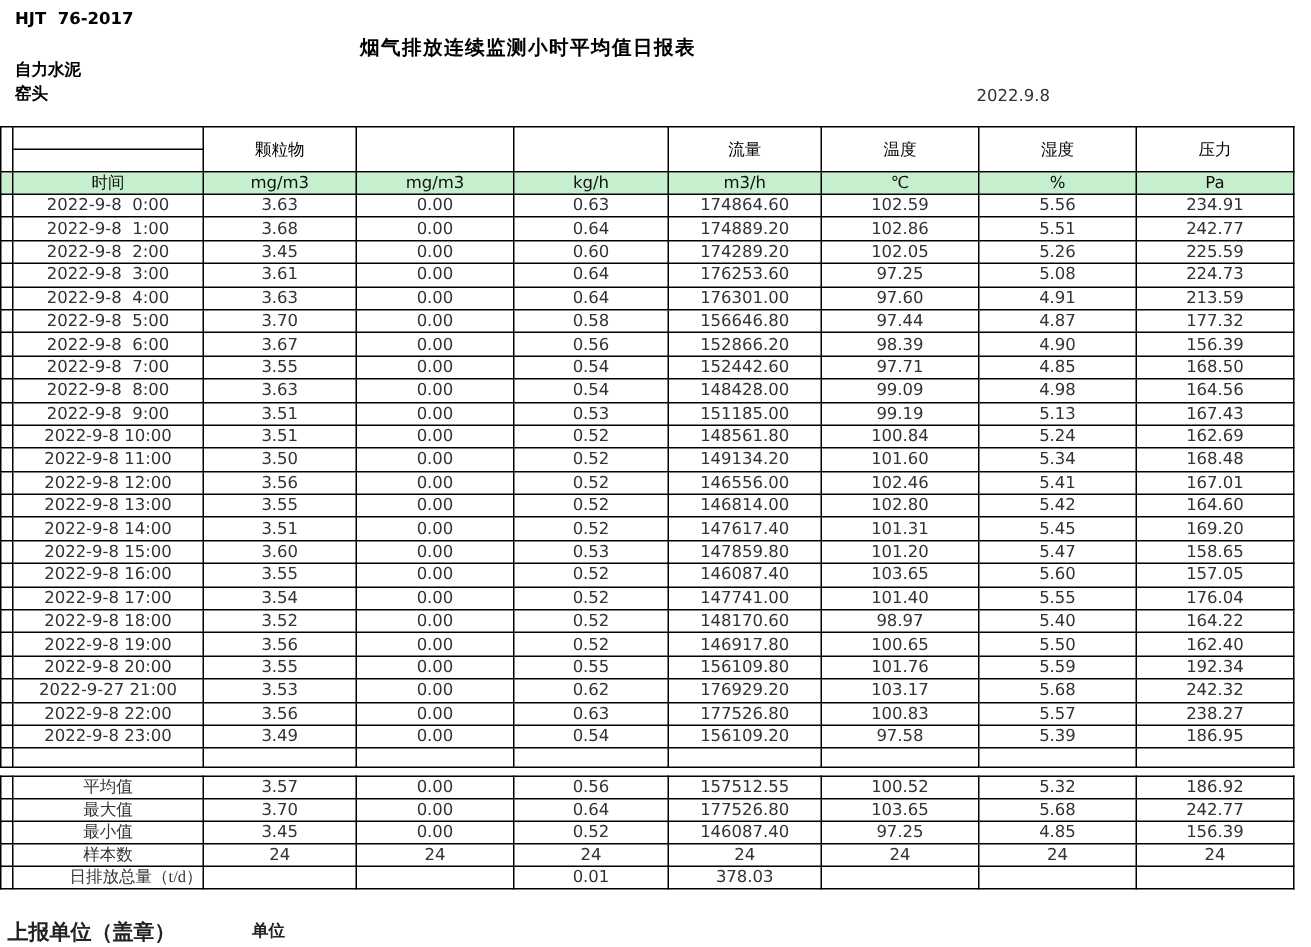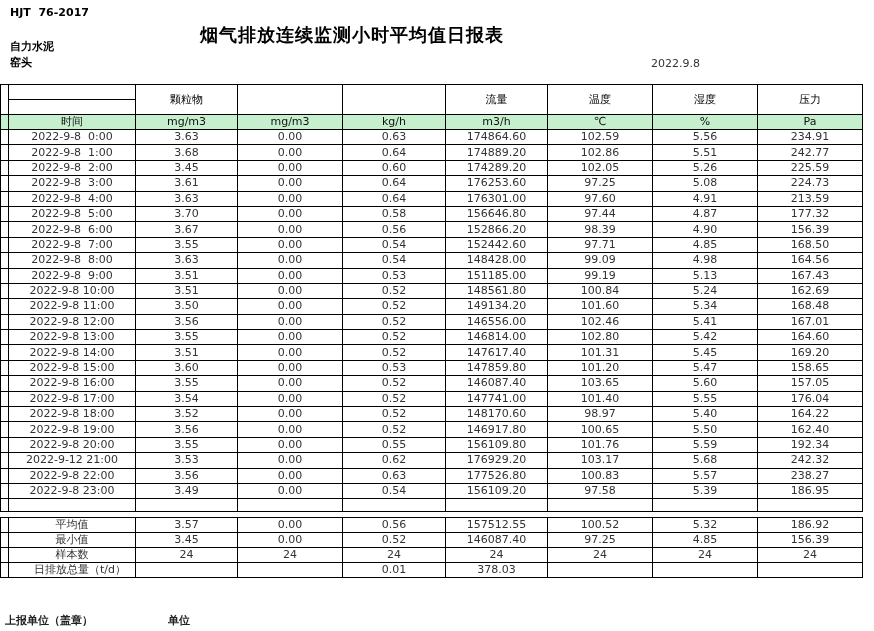--- a/index.html
+++ b/index.html
@@ -11,21 +11,21 @@
     font-family:"DejaVu Sans", sans-serif;
     color:#000;
     overflow:hidden;
   }
   .std-no {
     position:absolute; left:10px; top:6px;
     font-size:11px; font-weight:bold; white-space:pre;
   }
   .title {
     position:absolute; left:0; top:23px; width:704px;
-    text-align:center; font-size:18px; font-weight:bold;
+    text-align:center; font-size:13px; font-weight:bold;
     letter-spacing:1px;
   }
   .company { position:absolute; left:10px; top:39px; font-size:11px; font-weight:bold;text-align:right; }
   .location { position:absolute; left:10px; top:55px; font-size:11px; font-weight:bold; }
   .date { position:absolute; left:651px; top:57px; font-size:11px; color:#333; }
 
   table { border-collapse:collapse; table-layout:fixed; }
   .main-table { position:absolute; left:0px; top:84px; width:863px; }
   .sum-table  { position:absolute; left:0px; top:517px; width:863px; }
   td {
@@ -42,26 +42,26 @@
   }
   .h1 td { height:15px; color:#000; }
   .unit-row td {
     background:var(--green, #c6efce);
     height:14px;
     color:#111;
   }
   .main-table tr.data-row td { height:15.4px; }
   .main-table tr.blank-row td { height:13px; }
   .sum-table td { height:15px;text-align:center; }
-  .sum-table tr.totals-row td.label-cell { text-align:center; padding-left:16px; }
+  .sum-table tr.totals-row td.label-cell { text-align:right; padding-left:16px;font-family:Liberation Serif, serif; }
   .footer-note {
     position:absolute; left:5px; top:598px;
     font-size:11px; font-weight:bold; color:#222;
   }
-  .footer-report { position:absolute; left:5px; top:613px; font-size:11px; font-weight:bold; color:#222; }
+  .footer-report { position:absolute; left:5px; top:613px; font-size:14px; font-weight:bold; color:#222; }
   .footer-unit { position:absolute; left:168px; top:613px; font-size:11px; font-weight:bold; color:#222; }
 </style>
 </head>
 <body>
 
 <div class="page">
 
   <div class="std-no">HJT  76-2017</div>
   <div class="title">烟气排放连续监测小时平均值日报表</div>
   <div class="company">自力水泥</div>
@@ -333,21 +333,21 @@
           <td>3.55</td>
           <td>0.00</td>
           <td>0.55</td>
           <td>156109.80</td>
           <td>101.76</td>
           <td>5.59</td>
           <td>192.34</td>
         </tr>
         <tr class="data-row">
           <td></td>
-          <td class="label-cell">2022-9-12 21:00</td>
+          <td class="label-cell">2022-9-27 21:00</td>
           <td>3.53</td>
           <td>0.00</td>
           <td>0.62</td>
           <td>176929.20</td>
           <td>103.17</td>
           <td>5.68</td>
           <td>242.32</td>
         </tr>
         <tr class="data-row">
           <td></td>
@@ -405,20 +405,31 @@
           <td>3.57</td>
           <td>0.00</td>
           <td>0.56</td>
           <td>157512.55</td>
           <td>100.52</td>
           <td>5.32</td>
           <td>186.92</td>
         </tr>
         <tr class="summary-row">
           <td></td>
+          <td class="label-cell">最大值</td>
+          <td>3.70</td>
+          <td>0.00</td>
+          <td>0.64</td>
+          <td>177526.80</td>
+          <td>103.65</td>
+          <td>5.68</td>
+          <td>242.77</td>
+        </tr>
+        <tr class="summary-row">
+          <td></td>
           <td class="label-cell">最小值</td>
           <td>3.45</td>
           <td>0.00</td>
           <td>0.52</td>
           <td>146087.40</td>
           <td>97.25</td>
           <td>4.85</td>
           <td>156.39</td>
         </tr>
         <tr class="summary-row">

